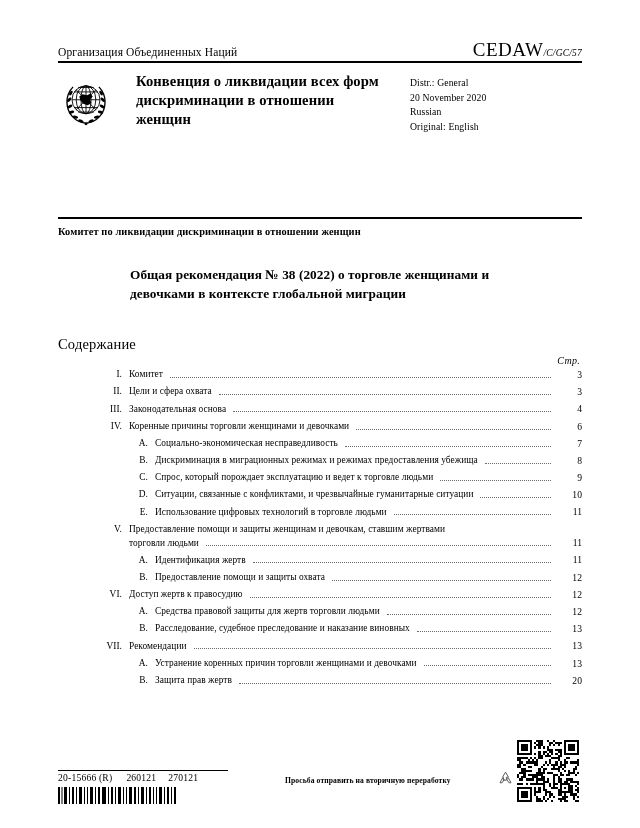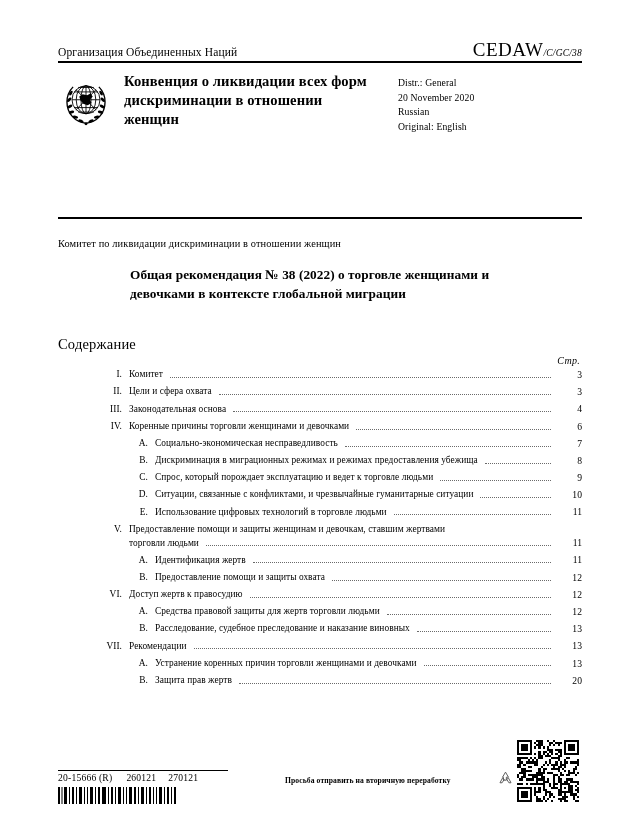--- a/index.html
+++ b/index.html
@@ -66,21 +66,21 @@
     margin-top: 9px;
   }
   .un-emblem {
     width: 56px;
     height: 56px;
     flex: 0 0 56px;
     margin-top: 2px;
   }
   .conv-title {
     flex: 0 0 auto;
-    margin-left: 10px;
+    margin-left: 22px;
     width: 250px;
     font-weight: bold;
     font-size: 14.6px;
     line-height: 1.30;
     letter-spacing: 0.1px;
   }
   .distr-block {
     margin-left: 24px;
     font-size: 9.7px;
     line-height: 1.52;
@@ -92,23 +92,23 @@
   .rule-thick2 {
     position: absolute;
     left: 58px;
     top: 217px;
     width: 524px;
     border-top: 2.2px solid #000;
   }
   .committee {
     position: absolute;
     left: 58px;
-    top: 236px;
+    top: 224px;
     width: 420px;
-    font-weight: normal;
+    font-weight: bold;
     font-size: 10.4px;
     line-height: 1.48;
     letter-spacing: 0.1px;
   }
   .main-title {
     position: absolute;
     left: 130px;
     top: 266px;
     width: 370px;
     font-weight: bold;
@@ -250,21 +250,21 @@
 </style>
 </head>
 <body>
 
 <div class="page">
 
   <div class="masthead">
     <div class="masthead-top">
       <div class="org-name">Организация Объединенных Наций</div>
       <div class="doc-symbol">
-        <span class="sym-main">CEDAW</span><span class="sym-sub">/C/GC/38</span>
+        <span class="sym-main">CEDAW</span><span class="sym-sub">/C/GC/57</span>
       </div>
     </div>
     <div class="rule-thick"></div>
 
     <div class="masthead-body">
       <div class="un-emblem">
         <svg viewBox="0 0 100 100" width="56" height="56" aria-hidden="true">
           <g fill="none" stroke="#000" stroke-width="1.6">
             <circle cx="50" cy="46" r="25"></circle>
             <ellipse cx="50" cy="46" rx="9" ry="25"></ellipse>

